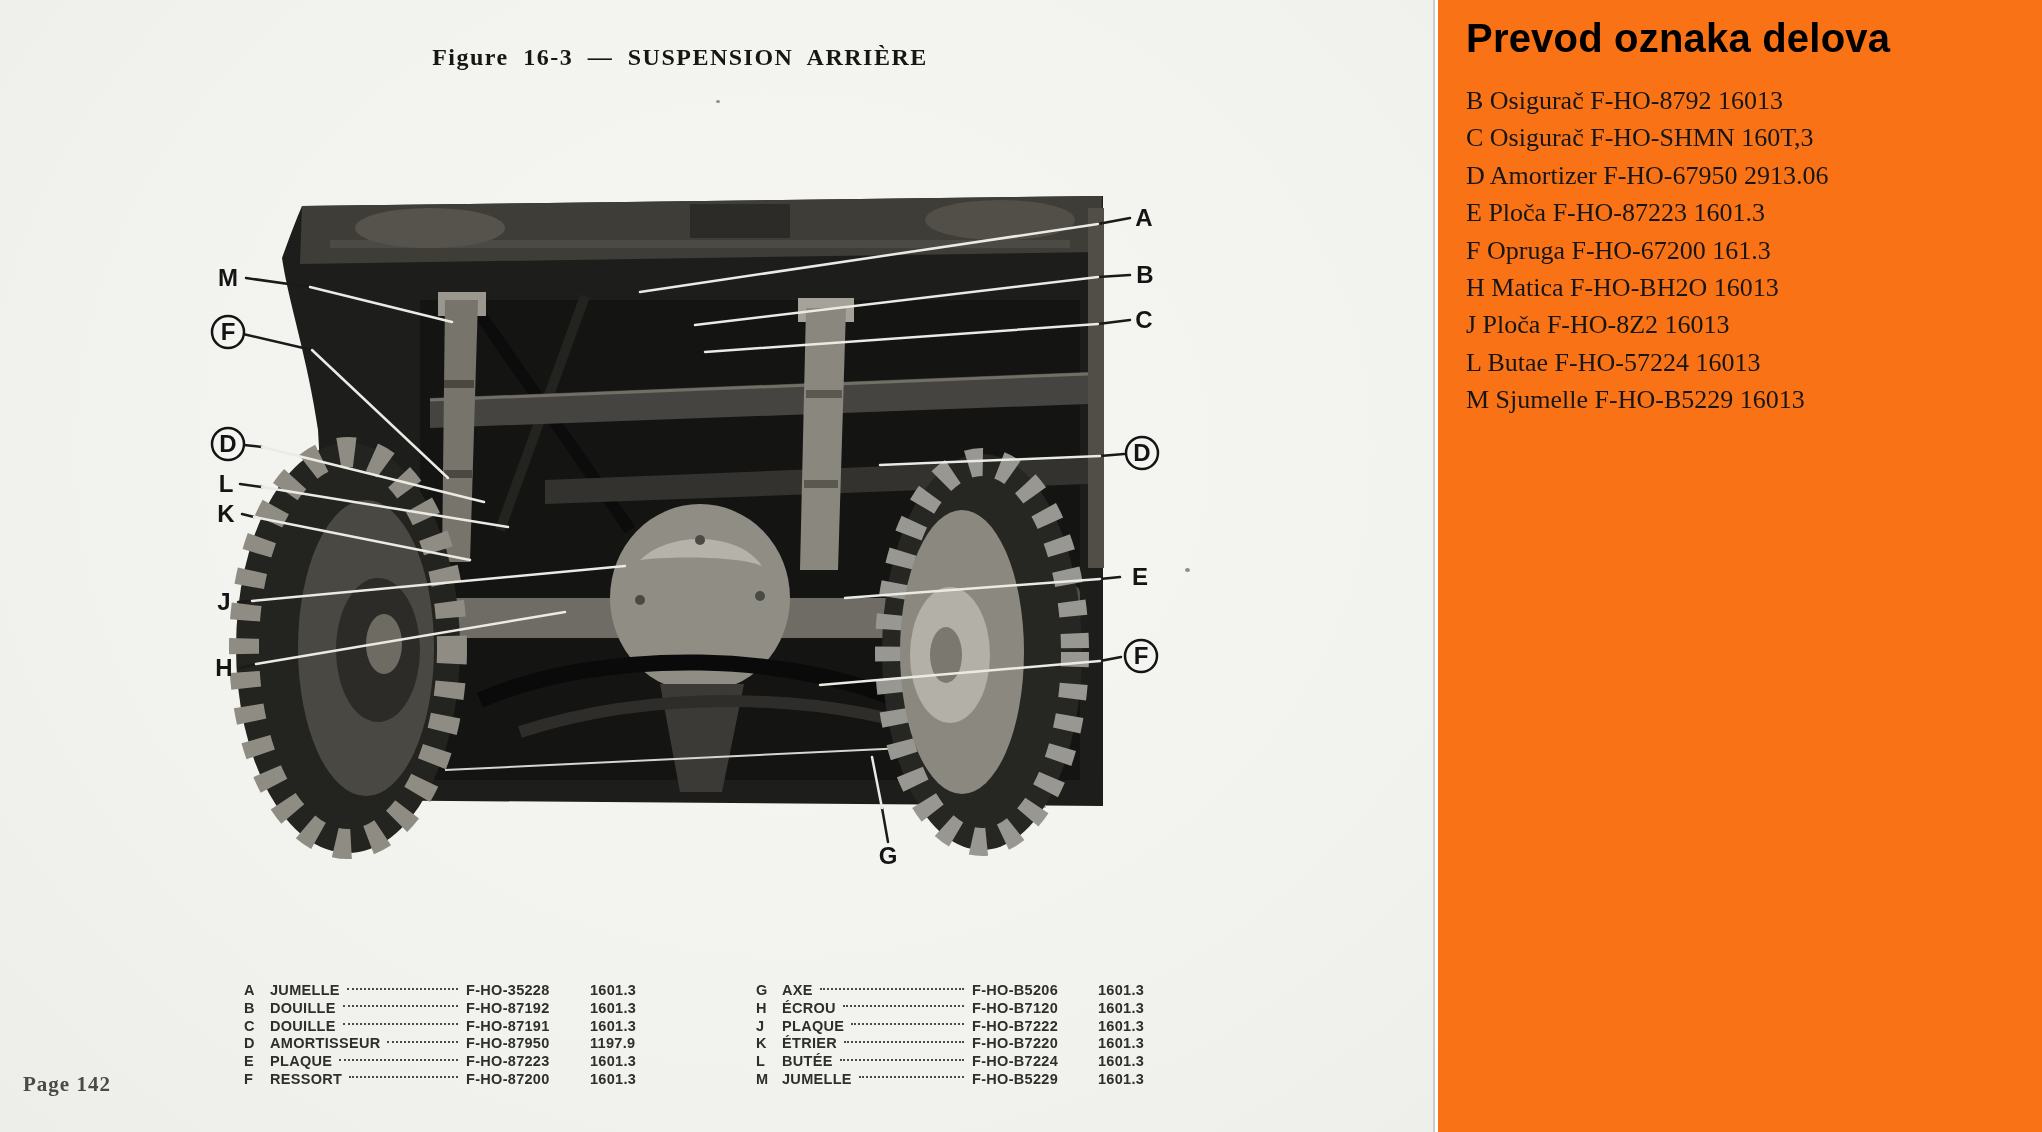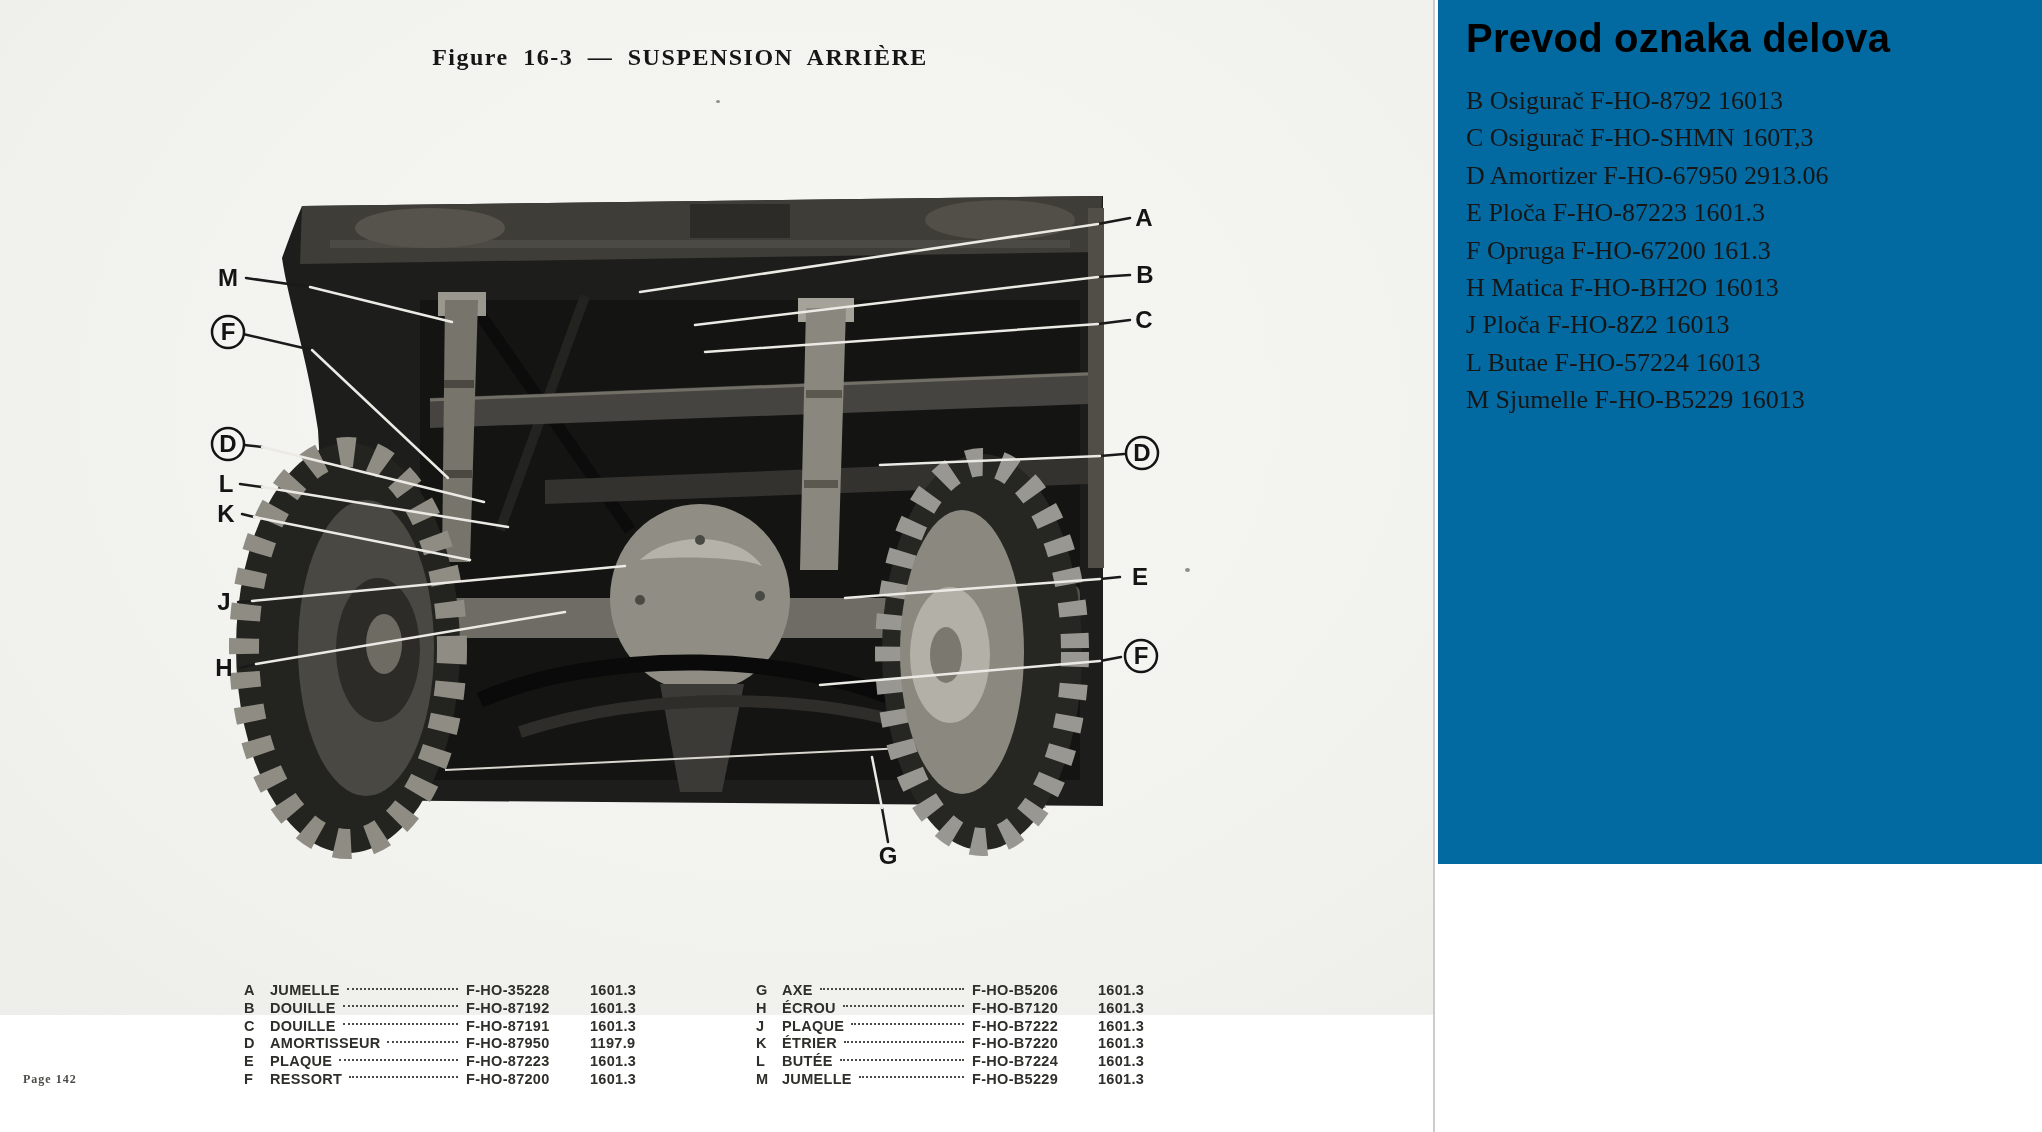--- a/index.html
+++ b/index.html
@@ -3,51 +3,51 @@
 <meta charset="utf-8">
 <style>
   html,body{margin:0;padding:0;}
   body{
     width:2042px;height:1132px;position:relative;overflow:hidden;
     background:#ffffff;
     font-family:"Liberation Sans",sans-serif;
   }
   
   .scan-page{
-    position:absolute;left:0;top:0;width:1433px;height:1015px;
+    position:absolute;left:0;top:0;width:1433px;height:1132px;
     background:radial-gradient(ellipse at 55% 40%, #f6f6f3 0%, #f2f2ef 60%, #ededea 100%);
   }
   .figure-title{
     position:absolute;left:420px;top:44px;width:520px;text-align:center;
     font-family:"Liberation Serif",serif;font-weight:bold;font-size:24px;
     letter-spacing:1.5px;word-spacing:7px;color:#161614;
     filter:blur(0.3px);white-space:nowrap;
   }
   .page-number{
     position:absolute;left:23px;top:1072px;
-    font-family:"Liberation Serif",serif;font-weight:bold;font-size:12px;
+    font-family:"Liberation Serif",serif;font-weight:bold;font-size:21px;
     color:#4a4a46;filter:blur(0.6px);letter-spacing:1px;
   }
   
   .parts-table{
     position:absolute;top:982px;
     font-size:14.5px;font-weight:bold;color:#2e2e2a;
     filter:blur(0.25px);letter-spacing:0.3px;
   }
   .parts-table.left{left:240px;width:418px;}
   .parts-table.right{left:752px;width:412px;}
   .pt-row{display:grid;grid-template-columns:30px 196px 124px 58px;height:17.8px;align-items:baseline;}
   .parts-table.right .pt-row{grid-template-columns:30px 190px 126px 56px;}
   .pt-key{text-align:left;padding-left:4px;}
   .pt-name{display:flex;align-items:center;overflow:hidden;white-space:nowrap;}
   .pt-leader{flex:1;border-bottom:2px dotted #4a4a46;margin:0 8px 3px 7px;min-width:10px;}
   .pt-num,.pt-ref{white-space:nowrap;}
   
   .divider{position:absolute;left:1433px;top:0;width:2px;height:1132px;background:#cccccc;}
-  .trans-panel{position:absolute;left:1438px;top:0;width:604px;height:864px;background:#0369a1;}
+  .trans-panel{position:absolute;left:1438px;top:0;width:604px;height:1132px;background:#f97316;}
   .trans-title{
     position:absolute;left:28px;top:16px;
     font-size:40px;font-weight:bold;color:#000000;letter-spacing:0.2px;
   }
   .trans-list{position:absolute;left:28px;top:82px;width:570px;font-family:Liberation Serif, serif;}
   .trans-item{
     font-size:26px;line-height:37.4px;color:#161616;white-space:nowrap;
   }
   
   .speck{position:absolute;background:#8f8f8a;border-radius:50%;}

